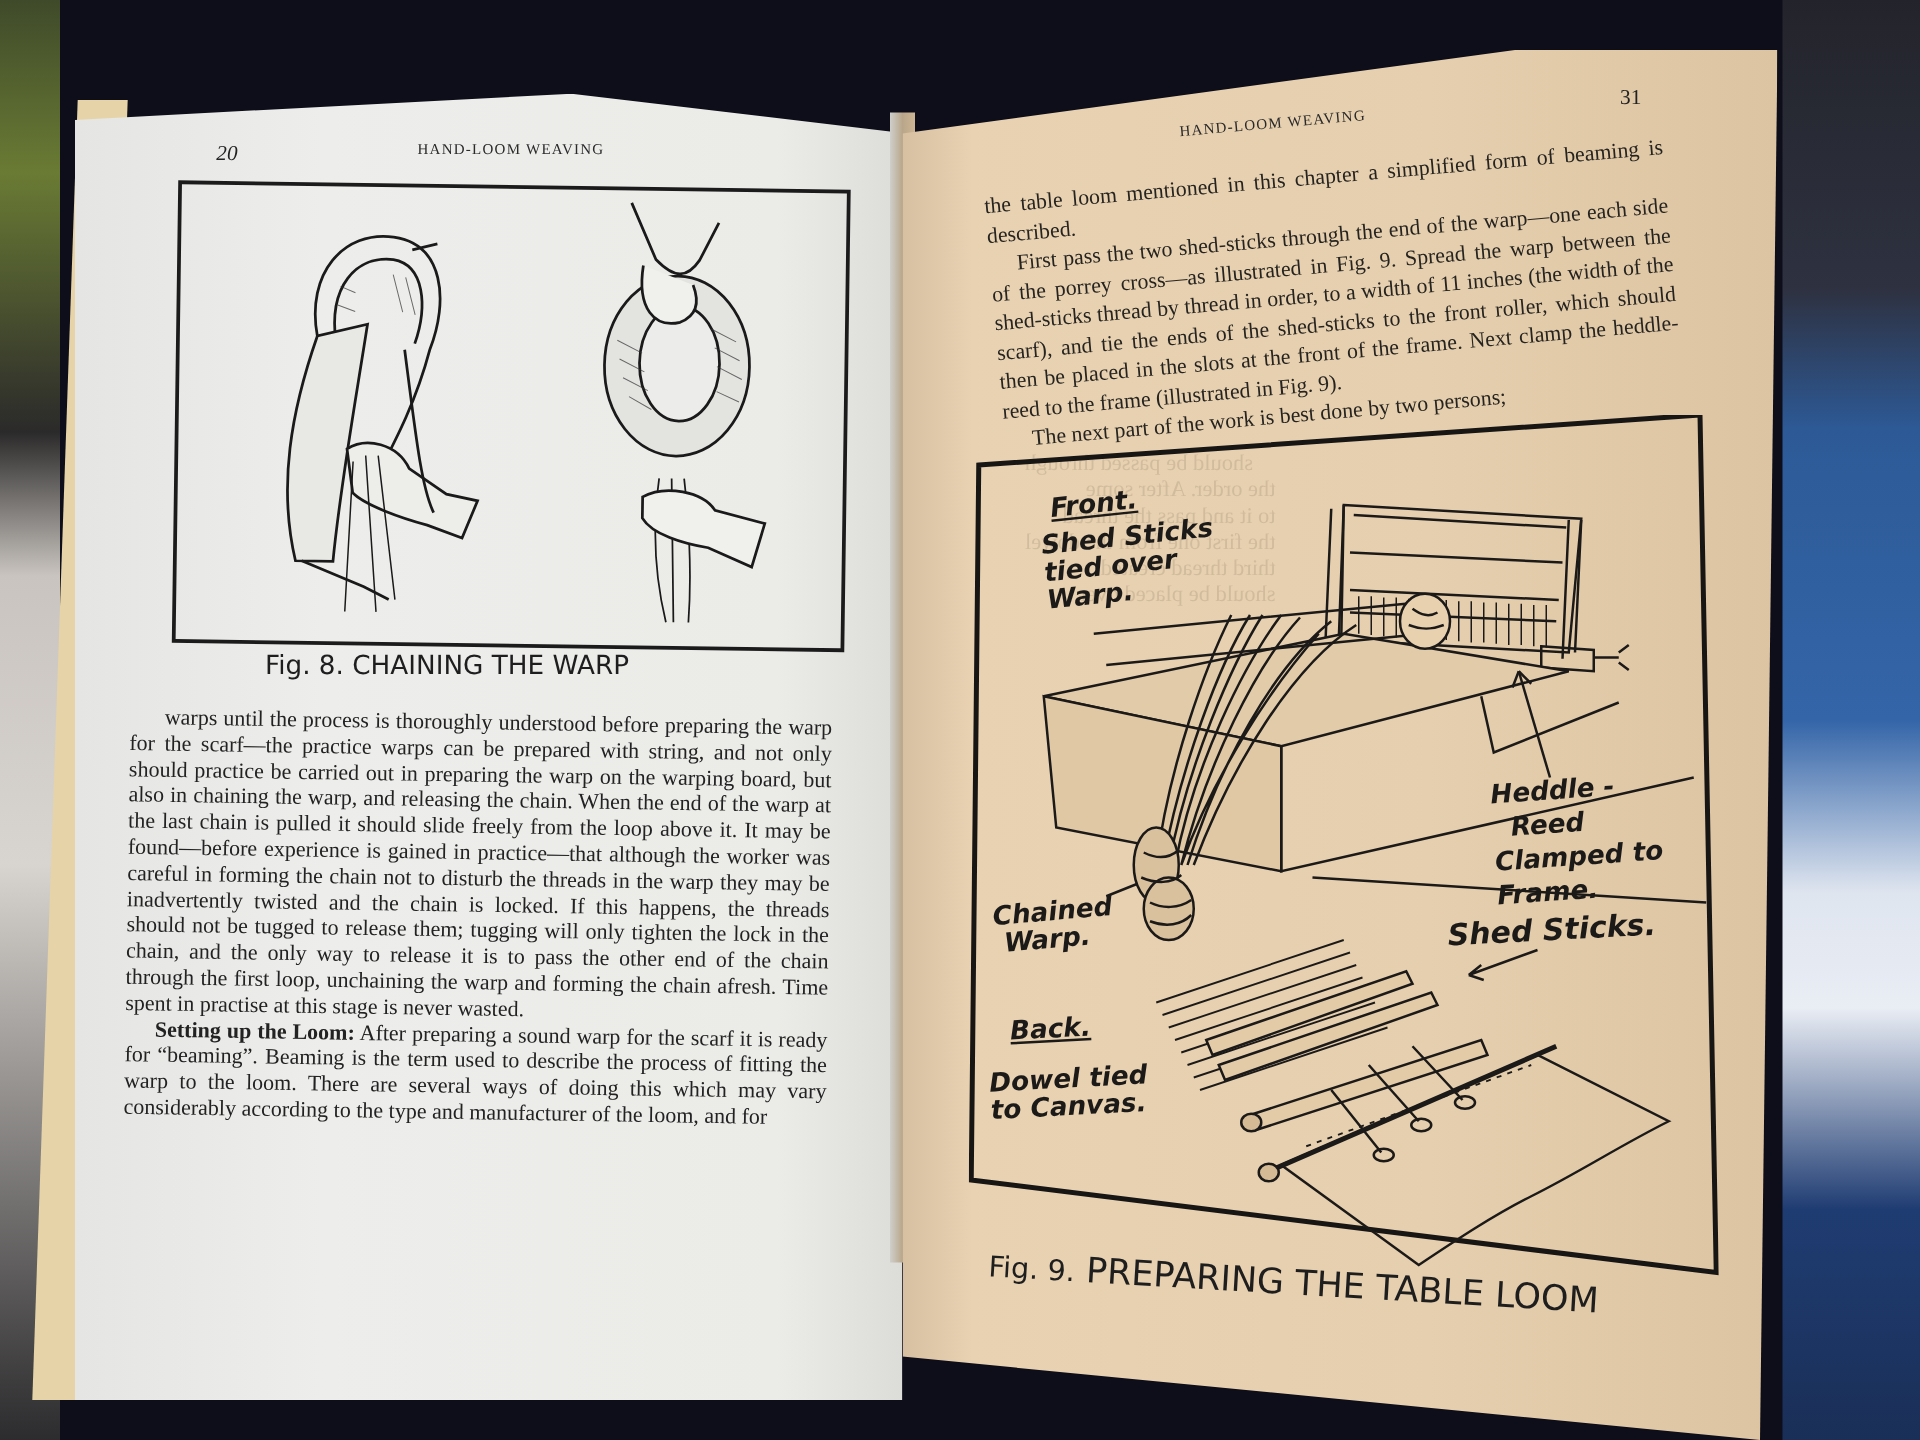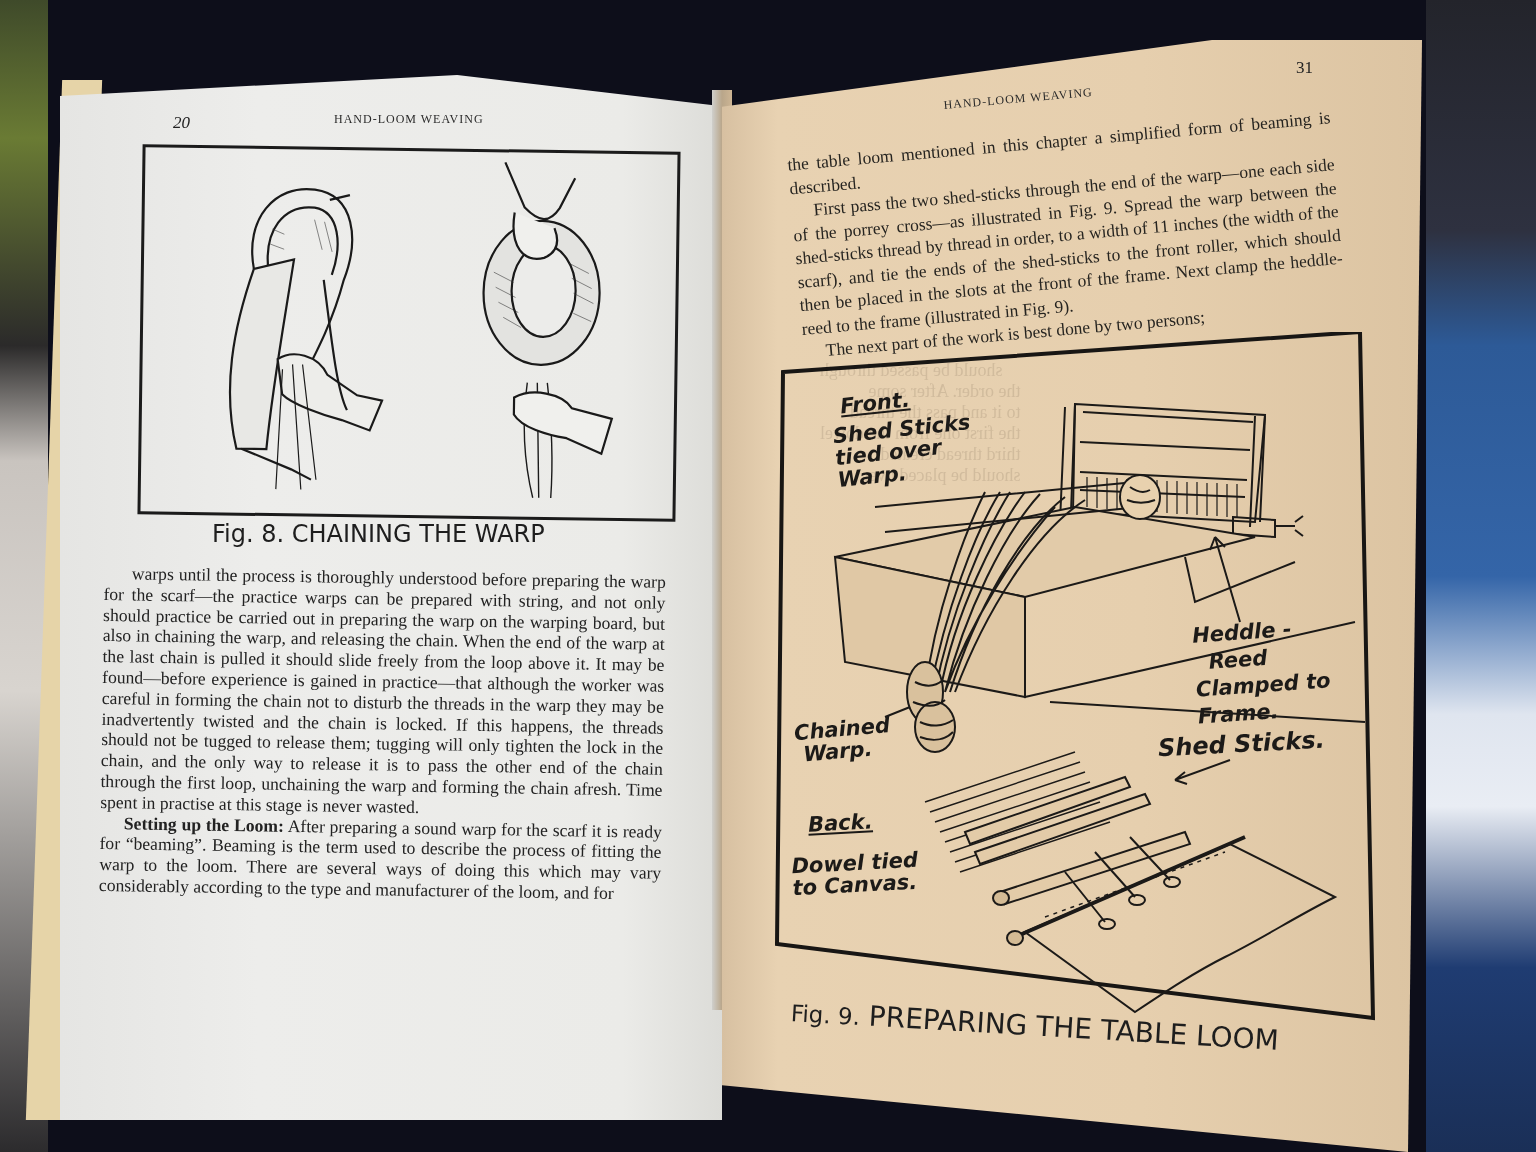--- a/index.html
+++ b/index.html
@@ -84,40 +84,40 @@
       <path d="M370 60 C365 95,380 110,400 105 C412 100,416 90,410 75" fill="#f0f0ed"></path>
       <path d="M385 230 C380 270,383 310,392 345 M405 230 C410 270,412 310,410 345 M395 230 L398 345" stroke-width="1.4"></path>
       <path d="M372 245 C390 235,420 240,430 255 L470 265 L460 300 L425 285 C405 282,380 275,372 262 Z" fill="#f0f0ed"></path>
     </g>
     <g stroke="#333" stroke-width="0.8" opacity="0.7">
       <path d="M350 120 L370 130 M352 135 L372 145 M355 150 L375 160 M360 165 L378 175 M425 110 L445 120 M428 125 L448 135 M430 140 L450 150 M430 160 L448 168"></path>
       <path d="M128 80 L140 85 M126 95 L140 100 M170 70 L178 100 M180 72 L188 102"></path>
     </g>
   </svg>
 </div>
-<div class="fig-caption" style="left:212px;top:520px;font-size:24px;">
+<div class="fig-caption" style="left:212px;top:520px;font-size:21px;">
   <span>Fig. 8.</span>
   <span>CHAINING THE WARP</span>
 </div>
 
 <div class="body-text" style="left:104px;top:563px;width:562px;transform:rotate(0.9deg);transform-origin:0 0;">
   <p class="indent" style="text-indent:28px;">warps until the process is thoroughly understood before preparing the warp for the scarf—the practice warps can be prepared with string, and not only should practice be carried out in preparing the warp on the warping board, but also in chaining the warp, and releasing the chain. When the end of the warp at the last chain is pulled it should slide freely from the loop above it. It may be found—before experience is gained in practice—that although the worker was careful in forming the chain not to disturb the threads in the warp they may be inadvertently twisted and the chain is locked. If this happens, the threads should not be tugged to release them; tugging will only tighten the lock in the chain, and the only way to release it is to pass the other end of the chain through the first loop, unchaining the warp and forming the chain afresh. Time spent in practise at this stage is never wasted.</p>
   <p class="indent"><b>Setting up the Loom:</b><span> After preparing a sound warp for the scarf it is ready for “beaming”. Beaming is the term used to describe the process of fitting the warp to the loom. There are several ways of doing this which may vary considerably according to the type and manufacturer of the loom, and for</span></p>
 </div>
 
 <div class="page page-right"></div>
 
 <div class="show-through" style="left:820px;top:360px;">    should be passed through
 the order. After some
 to it and pass the thread
 the first one from the dowel
 third thread created
 should be placed over</div>
 
-<div class="page-num" style="left:1296px;top:58px;font-style:normal;">31</div>
+<div class="page-num" style="left:1296px;top:68px;font-style:normal;">31</div>
 <div class="running-head" style="left:943px;top:98px;transform:rotate(-5deg);transform-origin:0 0;">HAND-LOOM WEAVING</div>
 
 <div class="right-text">
   <p style="margin-top:74px;">the table loom mentioned in this chapter a simplified form of beaming is described.</p>
   <p class="indent">First pass the two shed-sticks through the end of the warp—one each side of the porrey cross—as illustrated in Fig. 9. Spread the warp between the shed-sticks thread by thread in order, to a width of 11 inches (the width of the scarf), and tie the ends of the shed-sticks to the front roller, which should then be placed in the slots at the front of the frame. Next clamp the heddle-reed to the frame (illustrated in Fig. 9).</p>
   <p class="indent">The next part of the work is best done by two persons;</p>
 </div>
 
 <div style="position:absolute;left:775px;top:332px;width:600px;height:690px;">
   <svg width="600" height="690" viewBox="0 0 600 690">

